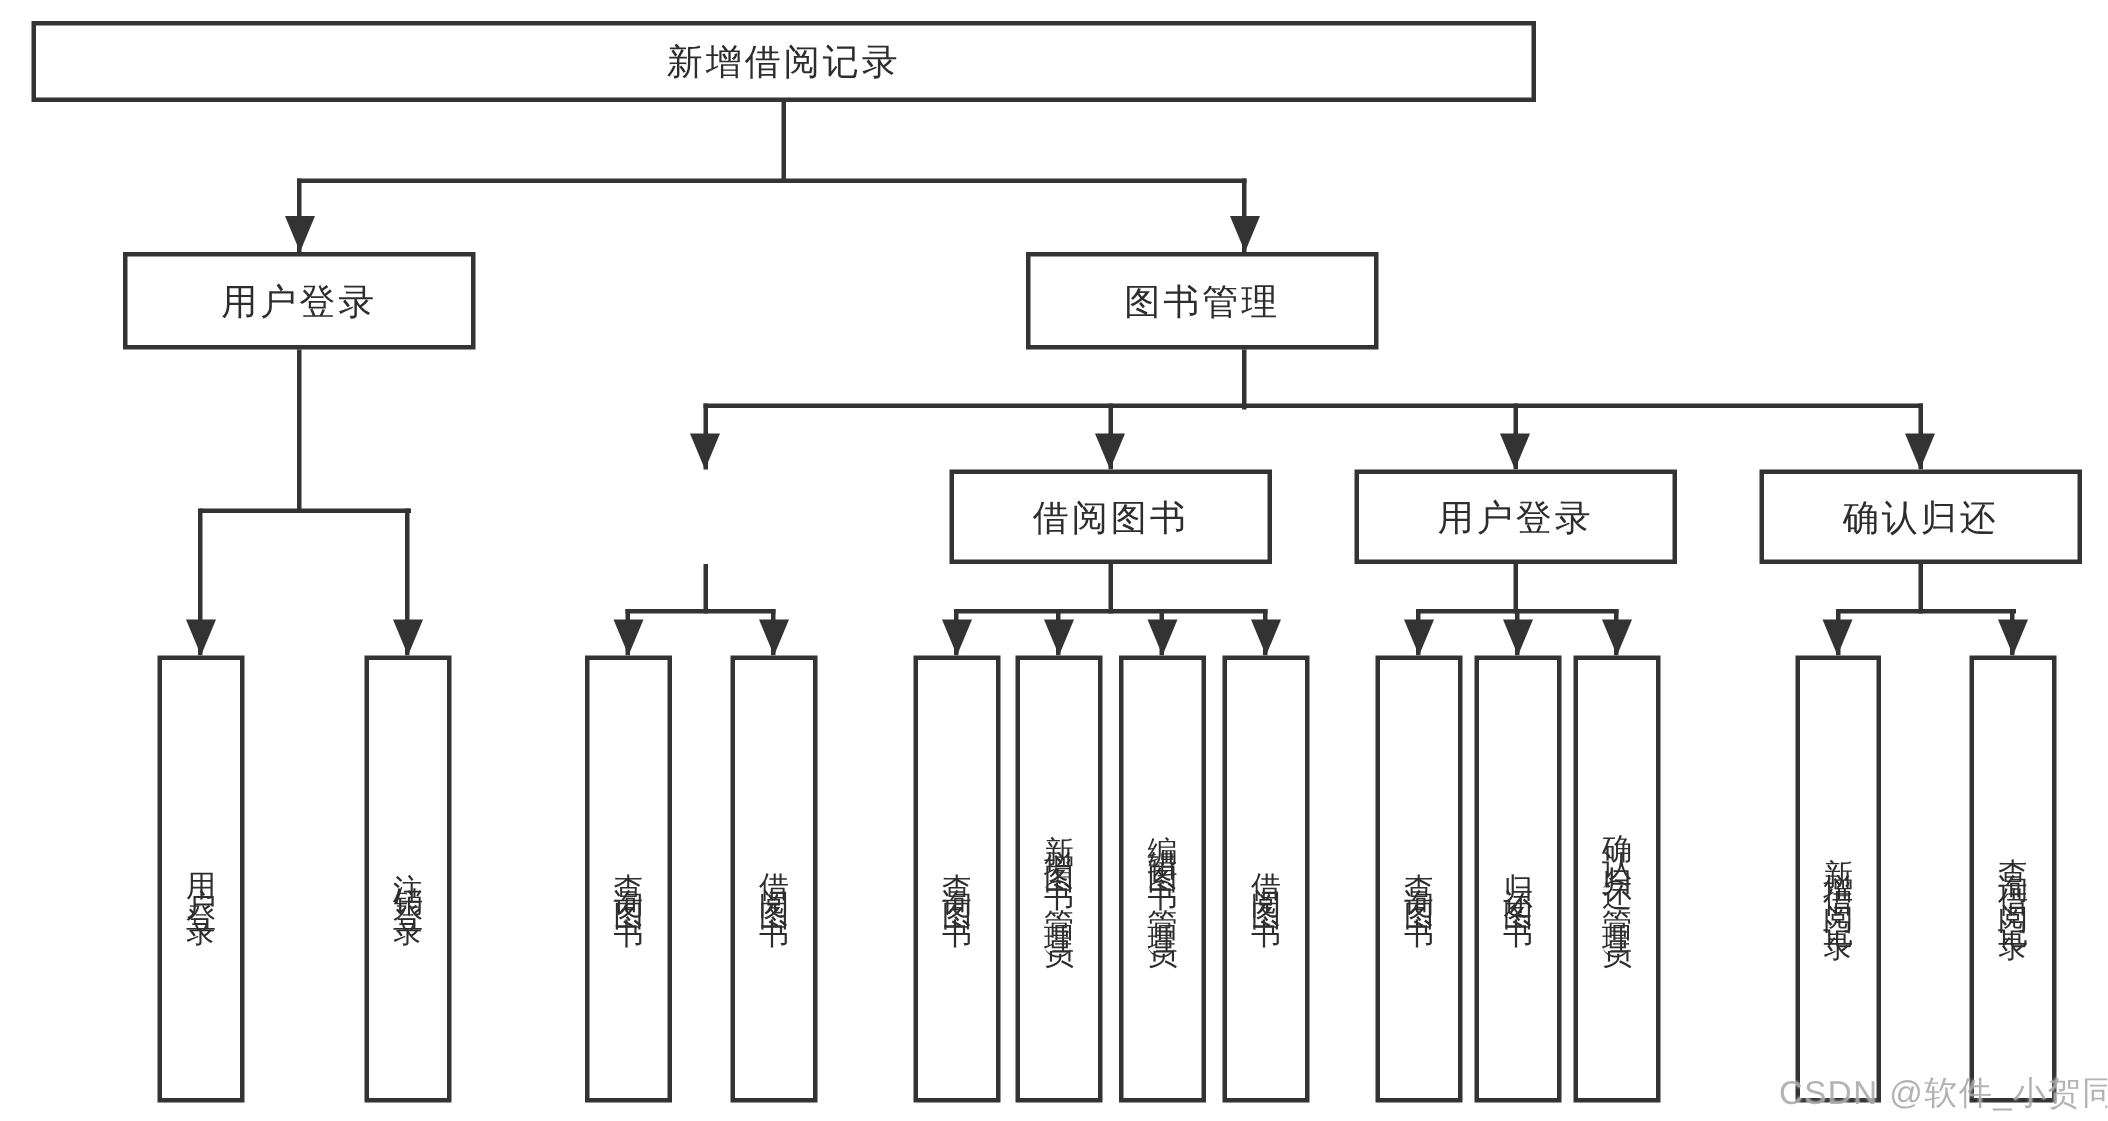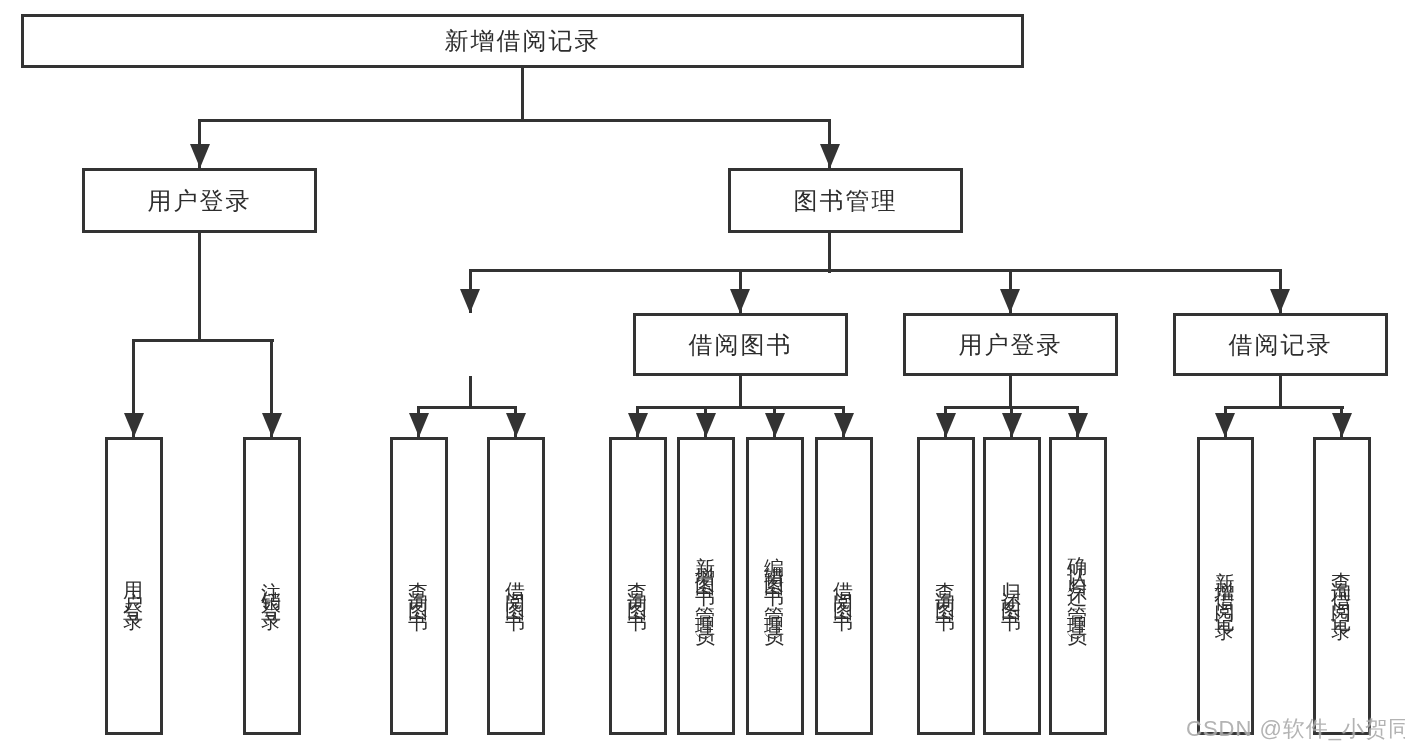--- a/index.html
+++ b/index.html
@@ -61,21 +61,21 @@
   <div class="box" style="left:21px; top:14px; width:1003px; height:54px;">新增借阅记录</div>
 
   <div class="vl" style="left:521px; top:68px; height:54px;"></div>
   <div class="hl" style="left:198px; top:119px; width:633px;"></div>
   <div class="vl" style="left:198px; top:119px; height:49px;"></div>
   <div class="arrow" style="left:190px; top:144px;"></div>
   <div class="vl" style="left:828px; top:119px; height:49px;"></div>
   <div class="arrow" style="left:820px; top:144px;"></div>
 
   <div class="box" style="left:82px; top:168px; width:235px; height:65px;">用户登录</div>
-  <div class="box" style="left:728px; top:168px; width:235px; height:65px;">图书管理</div>
+  <div class="box" style="left:684px; top:168px; width:235px; height:65px;">图书管理</div>
 
   <div class="vl" style="left:198px; top:233px; height:109px;"></div>
   <div class="hl" style="left:133px; top:339px; width:141px;"></div>
   <div class="vl" style="left:132px; top:339px; height:98px;"></div>
   <div class="arrow" style="left:124px; top:413px;"></div>
   <div class="vl" style="left:270px; top:339px; height:98px;"></div>
   <div class="arrow" style="left:262px; top:413px;"></div>
 
   <div class="vl" style="left:828px; top:233px; height:40px;"></div>
   <div class="hl" style="left:469px; top:269px; width:813px;"></div>
@@ -83,21 +83,21 @@
   <div class="arrow" style="left:460px; top:289px;"></div>
   <div class="vl" style="left:739px; top:269px; height:44px;"></div>
   <div class="arrow" style="left:730px; top:289px;"></div>
   <div class="vl" style="left:1009px; top:269px; height:44px;"></div>
   <div class="arrow" style="left:1000px; top:289px;"></div>
   <div class="vl" style="left:1279px; top:269px; height:44px;"></div>
   <div class="arrow" style="left:1270px; top:289px;"></div>
 
   <div class="box" style="left:633px; top:313px; width:215px; height:63px;">借阅图书</div>
   <div class="box" style="left:903px; top:313px; width:215px; height:63px;">用户登录</div>
-  <div class="box" style="left:1173px; top:313px; width:215px; height:63px;">借阅记录</div>
+  <div class="box" style="left:1173px; top:313px; width:215px; height:63px;">确认归还</div>
 
   <div class="vl" style="left:469px; top:376px; height:33px;"></div>
   <div class="hl" style="left:417px; top:406px; width:100px;"></div>
   <div class="vl" style="left:417px; top:406px; height:31px;"></div>
   <div class="arrow" style="left:409px; top:413px;"></div>
   <div class="vl" style="left:514px; top:406px; height:31px;"></div>
   <div class="arrow" style="left:506px; top:413px;"></div>
 
   <div class="vl" style="left:739px; top:376px; height:33px;"></div>
   <div class="hl" style="left:636px; top:406px; width:209px;"></div>

